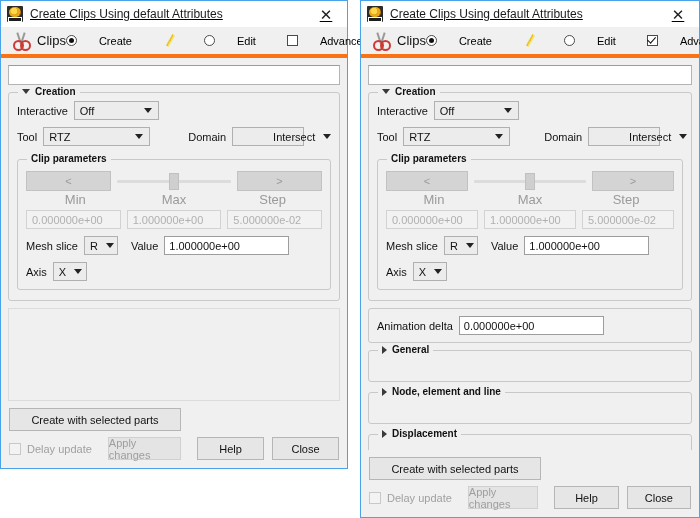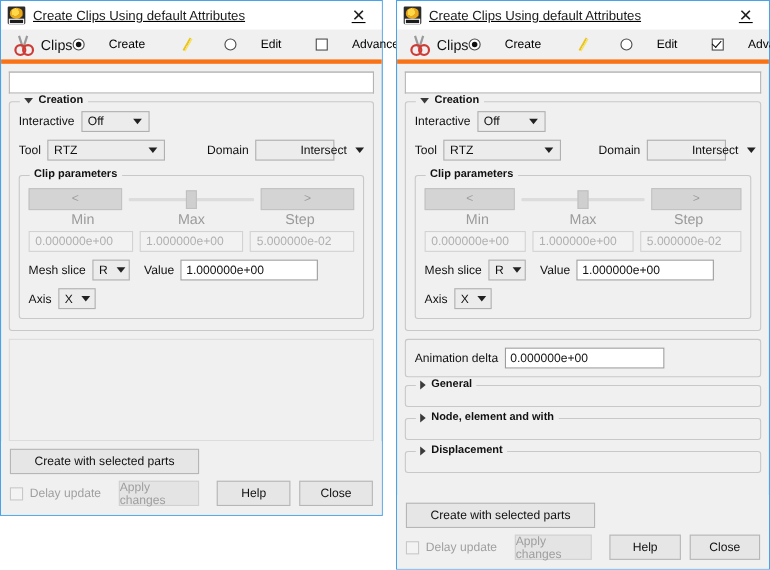--- a/index.html
+++ b/index.html
@@ -161,39 +161,39 @@
     white-space:nowrap;
   }
   .tri-down{
     width:0;height:0;border-left:4.5px solid transparent;border-right:4.5px solid transparent;
     border-top:5px solid #3a3a3a;display:inline-block;
   }
   .tri-right{
     width:0;height:0;border-top:4.5px solid transparent;border-bottom:4.5px solid transparent;
     border-left:5px solid #3a3a3a;display:inline-block;
   }
-  .collapsed{height:20px;padding:0;margin-bottom:10px;}
+  .collapsed{height:32px;padding:0;margin-bottom:10px;}
 
   
   .row{display:flex;align-items:center;margin-bottom:7px;}
   .row:last-child{margin-bottom:0;}
   .lbl{font-size:11px;color:#111;margin-right:6px;white-space:nowrap;}
   .combo{
     height:19px;background:#ececec;
     border:1px solid #b0b0b0;box-sizing:border-box;
     display:flex;align-items:center;
     padding:0 3px 0 5px;font-size:11px;color:#111;
     position:relative;
   }
   .combo .cval{flex:1 1 auto;white-space:nowrap;}
   .combo .carrow{
     width:0;height:0;border-left:4px solid transparent;border-right:4px solid transparent;
     border-top:5px solid #222;margin-left:8px;margin-right:3px;flex:0 0 auto;
   }
-  .w-interactive{width:62px;}
+  .w-interactive{width:85px;}
   .w-tool{width:107px;}
   .w-domain{width:72px;padding-left:40px;}
   .w-small{width:34px;}
 
   
   .slider-row{display:flex;align-items:center;margin-bottom:1px;}
   .arrow-btn{
     height:20px;background:#d4d4d4;border:1px solid #c2c2c2;box-sizing:border-box;
     display:flex;align-items:center;justify-content:center;color:#9b9b9b;font-size:11px;flex:0 0 auto;
   }
@@ -499,21 +499,21 @@
     <div class="group collapsed">
       <span class="g-title">
         <span class="tri-right"></span>
         <span>General</span>
       </span>
     </div>
 
     <div class="group collapsed">
       <span class="g-title">
         <span class="tri-right"></span>
-        <span>Node, element and with</span>
+        <span>Node, element and line</span>
       </span>
     </div>
 
     <div class="group collapsed">
       <span class="g-title">
         <span class="tri-right"></span>
         <span>Displacement</span>
       </span>
     </div>
 

